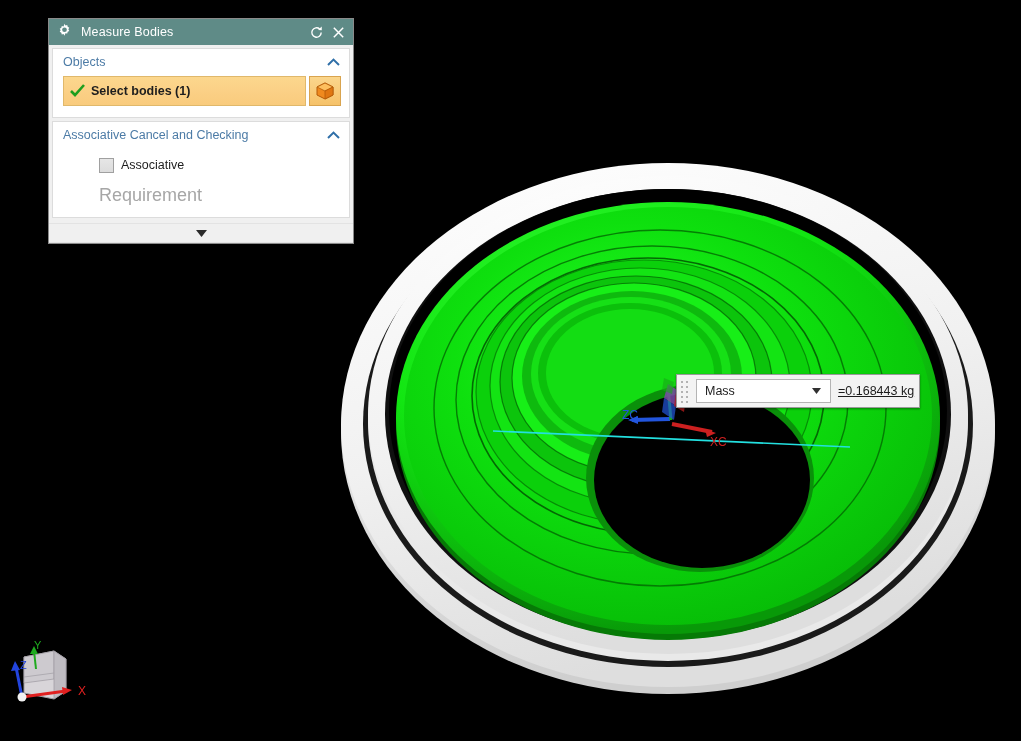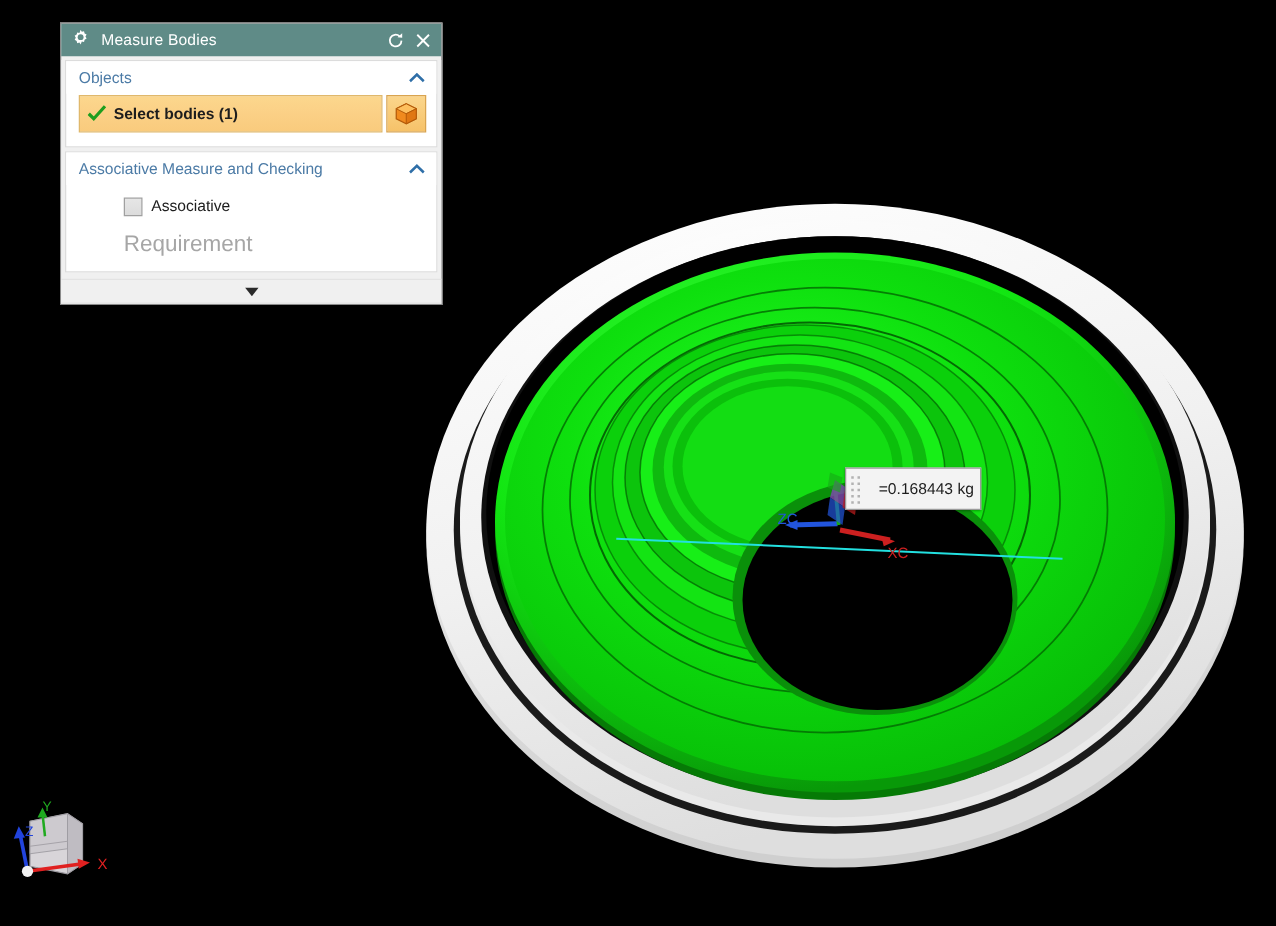--- a/index.html
+++ b/index.html
@@ -229,20 +229,21 @@
     padding: 0 3px 0 8px;
     font-size: 12.5px;
     color: #1d1d1d;
     cursor: pointer;
   }
   .mass-value {
     margin-left: 7px;
     font-size: 12.5px;
     color: #1d1d1d;
     white-space: nowrap;
+    text-decoration: underline;
   }
 </style>
 </head>
 <body>
 
 <div id="viewport">
   <svg width="1021" height="741" viewBox="0 0 1021 741">
     <defs>
       <radialGradient id="gGreen" cx="42%" cy="36%" r="72%">
         <stop offset="0%" stop-color="#25ff25"></stop>
@@ -361,20 +362,28 @@
       <i></i>
       <i></i>
       <i></i>
       <i></i>
       <i></i>
       <i></i>
       <i></i>
       <i></i>
       <i></i>
   </span>
+  <div class="mass-combo">
+    <span>Mass</span>
+    <span class="combo-arrow">
+      <svg width="9" height="6" viewBox="0 0 9 6">
+          <polygon points="0,0 9,0 4.5,6" fill="#303030"></polygon>
+        </svg>
+    </span>
+  </div>
   <span class="mass-value">=0.168443 kg</span>
 </div>
 
 <div id="measure-dialog">
 
   <div class="dlg-titlebar">
     <span>
       <svg width="15" height="15" viewBox="0 0 16 16">
         <path fill="#ffffff" d="M8 0.9l1 1.7 1.9-.5.5 1.9 1.7 1-1 1.7 1 1.7-1.7 1-.5 1.9-1.9-.5L8 13.5l-1-1.7-1.9.5-.5-1.9-1.7-1 1-1.7-1-1.7 1.7-1 .5-1.9 1.9.5z"></path>
         <circle cx="8" cy="7.2" r="2.5" fill="#5f8b87"></circle>
@@ -420,21 +429,21 @@
             <polygon points="10,2 18,6 18,14 10,18 2,14 2,6" fill="#f08a1e" stroke="#b45a08" stroke-width="1"></polygon>
             <polygon points="10,2 18,6 10,10 2,6" fill="#fdbf5e" stroke="#b45a08" stroke-width=".8"></polygon>
             <polygon points="10,10 18,6 18,14 10,18" fill="#e07712" stroke="#b45a08" stroke-width=".8"></polygon>
           </svg>
         </div>
       </div>
     </div>
 
     <div class="section-panel">
       <div class="section-header">
-        <span class="sh-label">Associative Measure and Checking</span>
+        <span class="sh-label">Associative Cancel and Checking</span>
         <span class="chev">
           <svg width="13" height="9" viewBox="0 0 13 9">
               <polyline points="1,7 6.5,1.6 12,7" fill="none" stroke="#2f6fa8" stroke-width="2"></polyline>
             </svg>
         </span>
       </div>
 
       <div class="assoc-body">
         <div class="chk-row">
           <span class="chk-box"></span>

